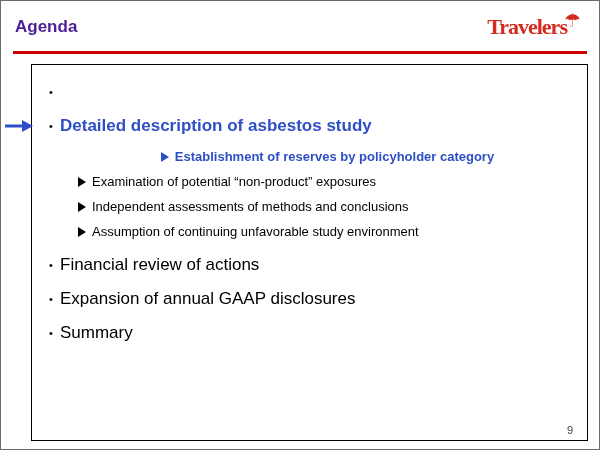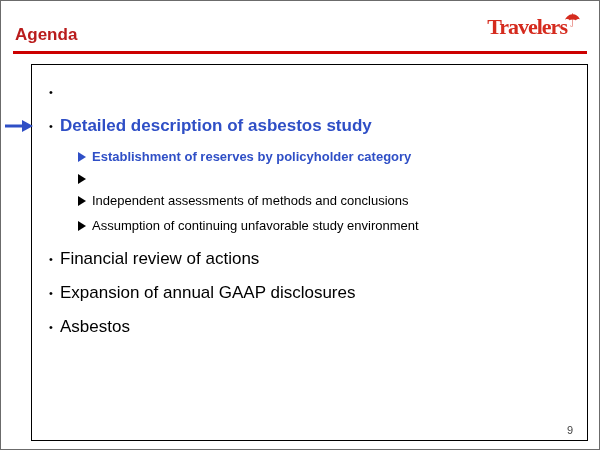--- a/index.html
+++ b/index.html
@@ -13,24 +13,24 @@
     height: 448px;
     border: 1px solid #6b6b6b;
     background: #ffffff;
     font-family: "Liberation Sans", sans-serif;
     color: #000;
     overflow: hidden;
   }
   .slide-title {
     position: absolute;
     left: 14px;
-    top: 24px;
+    top: 16px;
     font-size: 17px;
     font-weight: bold;
-    color: #b91c1c;
+    color: #4c1d95;
   }
   .logo {
     position: absolute;
     right: 18px;
     top: 13px;
     white-space: nowrap;
   }
   .logo-text {
     font-family: "Liberation Serif", serif;
     font-weight: bold;
@@ -104,20 +104,21 @@
     display: flex;
     align-items: center;
     margin-bottom: 9px;
     font-size: 13px;
     line-height: 16px;
     color: #000;
   }
   .sub.emphasis {
     color: var(--blue);
     font-weight: bold;
+    justify-content: center;
   }
   .sub .tri {
     display: inline-block;
     width: 0;
     height: 0;
     border-left: 8px solid currentColor;
     border-top: 5px solid transparent;
     border-bottom: 5px solid transparent;
     margin-right: 6px;
     flex: 0 0 auto;
@@ -156,39 +157,40 @@
           <span class="dot">•</span>
           <span class="label">Detailed description of asbestos study</span>
         </div>
         <div class="sublist">
           <div class="sub emphasis">
             <span class="tri"></span>
             <span class="slabel">Establishment of reserves by policyholder category</span>
           </div>
           <div class="sub">
             <span class="tri"></span>
+            <span class="slabel">Examination of potential “non-product” exposures</span>
           </div>
           <div class="sub">
             <span class="tri"></span>
             <span class="slabel">Independent assessments of methods and conclusions</span>
           </div>
           <div class="sub">
             <span class="tri"></span>
             <span class="slabel">Assumption of continuing unfavorable study environment</span>
           </div>
         </div>
         <div class="item">
           <span class="dot">•</span>
           <span class="label">Financial review of actions</span>
         </div>
         <div class="item">
           <span class="dot">•</span>
           <span class="label">Expansion of annual GAAP disclosures</span>
         </div>
         <div class="item">
           <span class="dot">•</span>
-          <span class="label">Asbestos</span>
+          <span class="label">Summary</span>
         </div>
       </div>
     <div class="page-number">9</div>
   </div>
 
 </div>
 
 </body></html>

